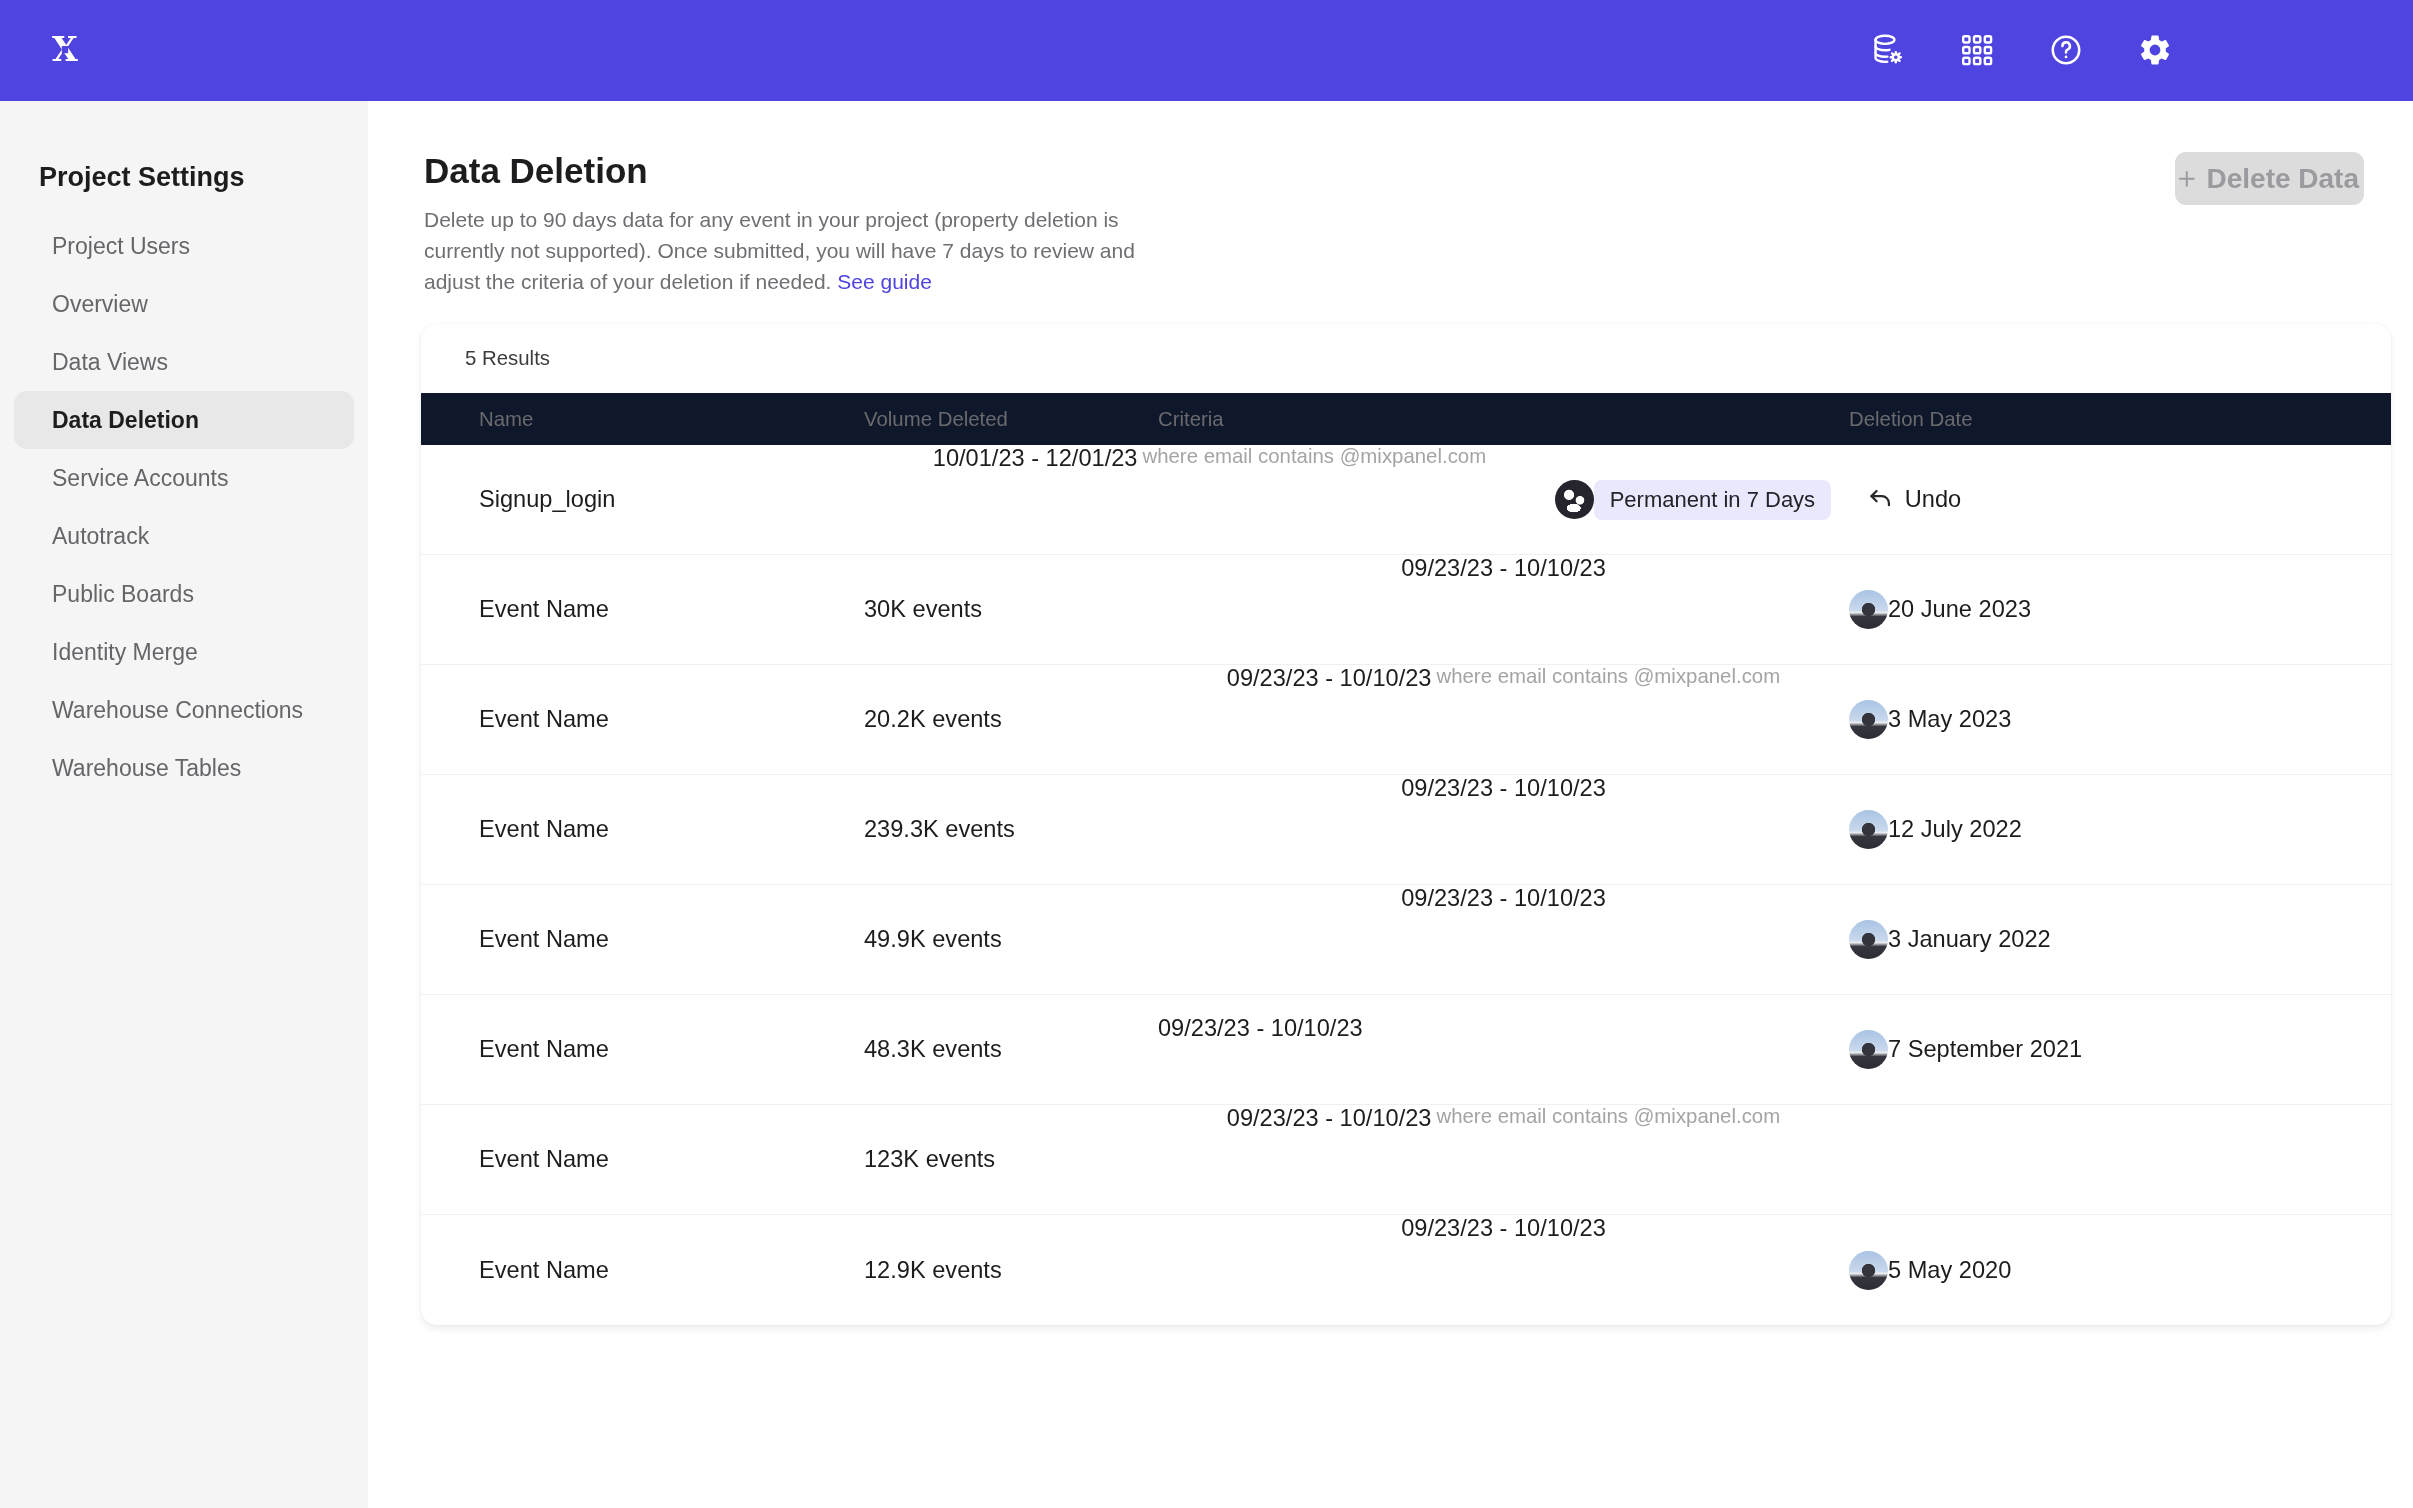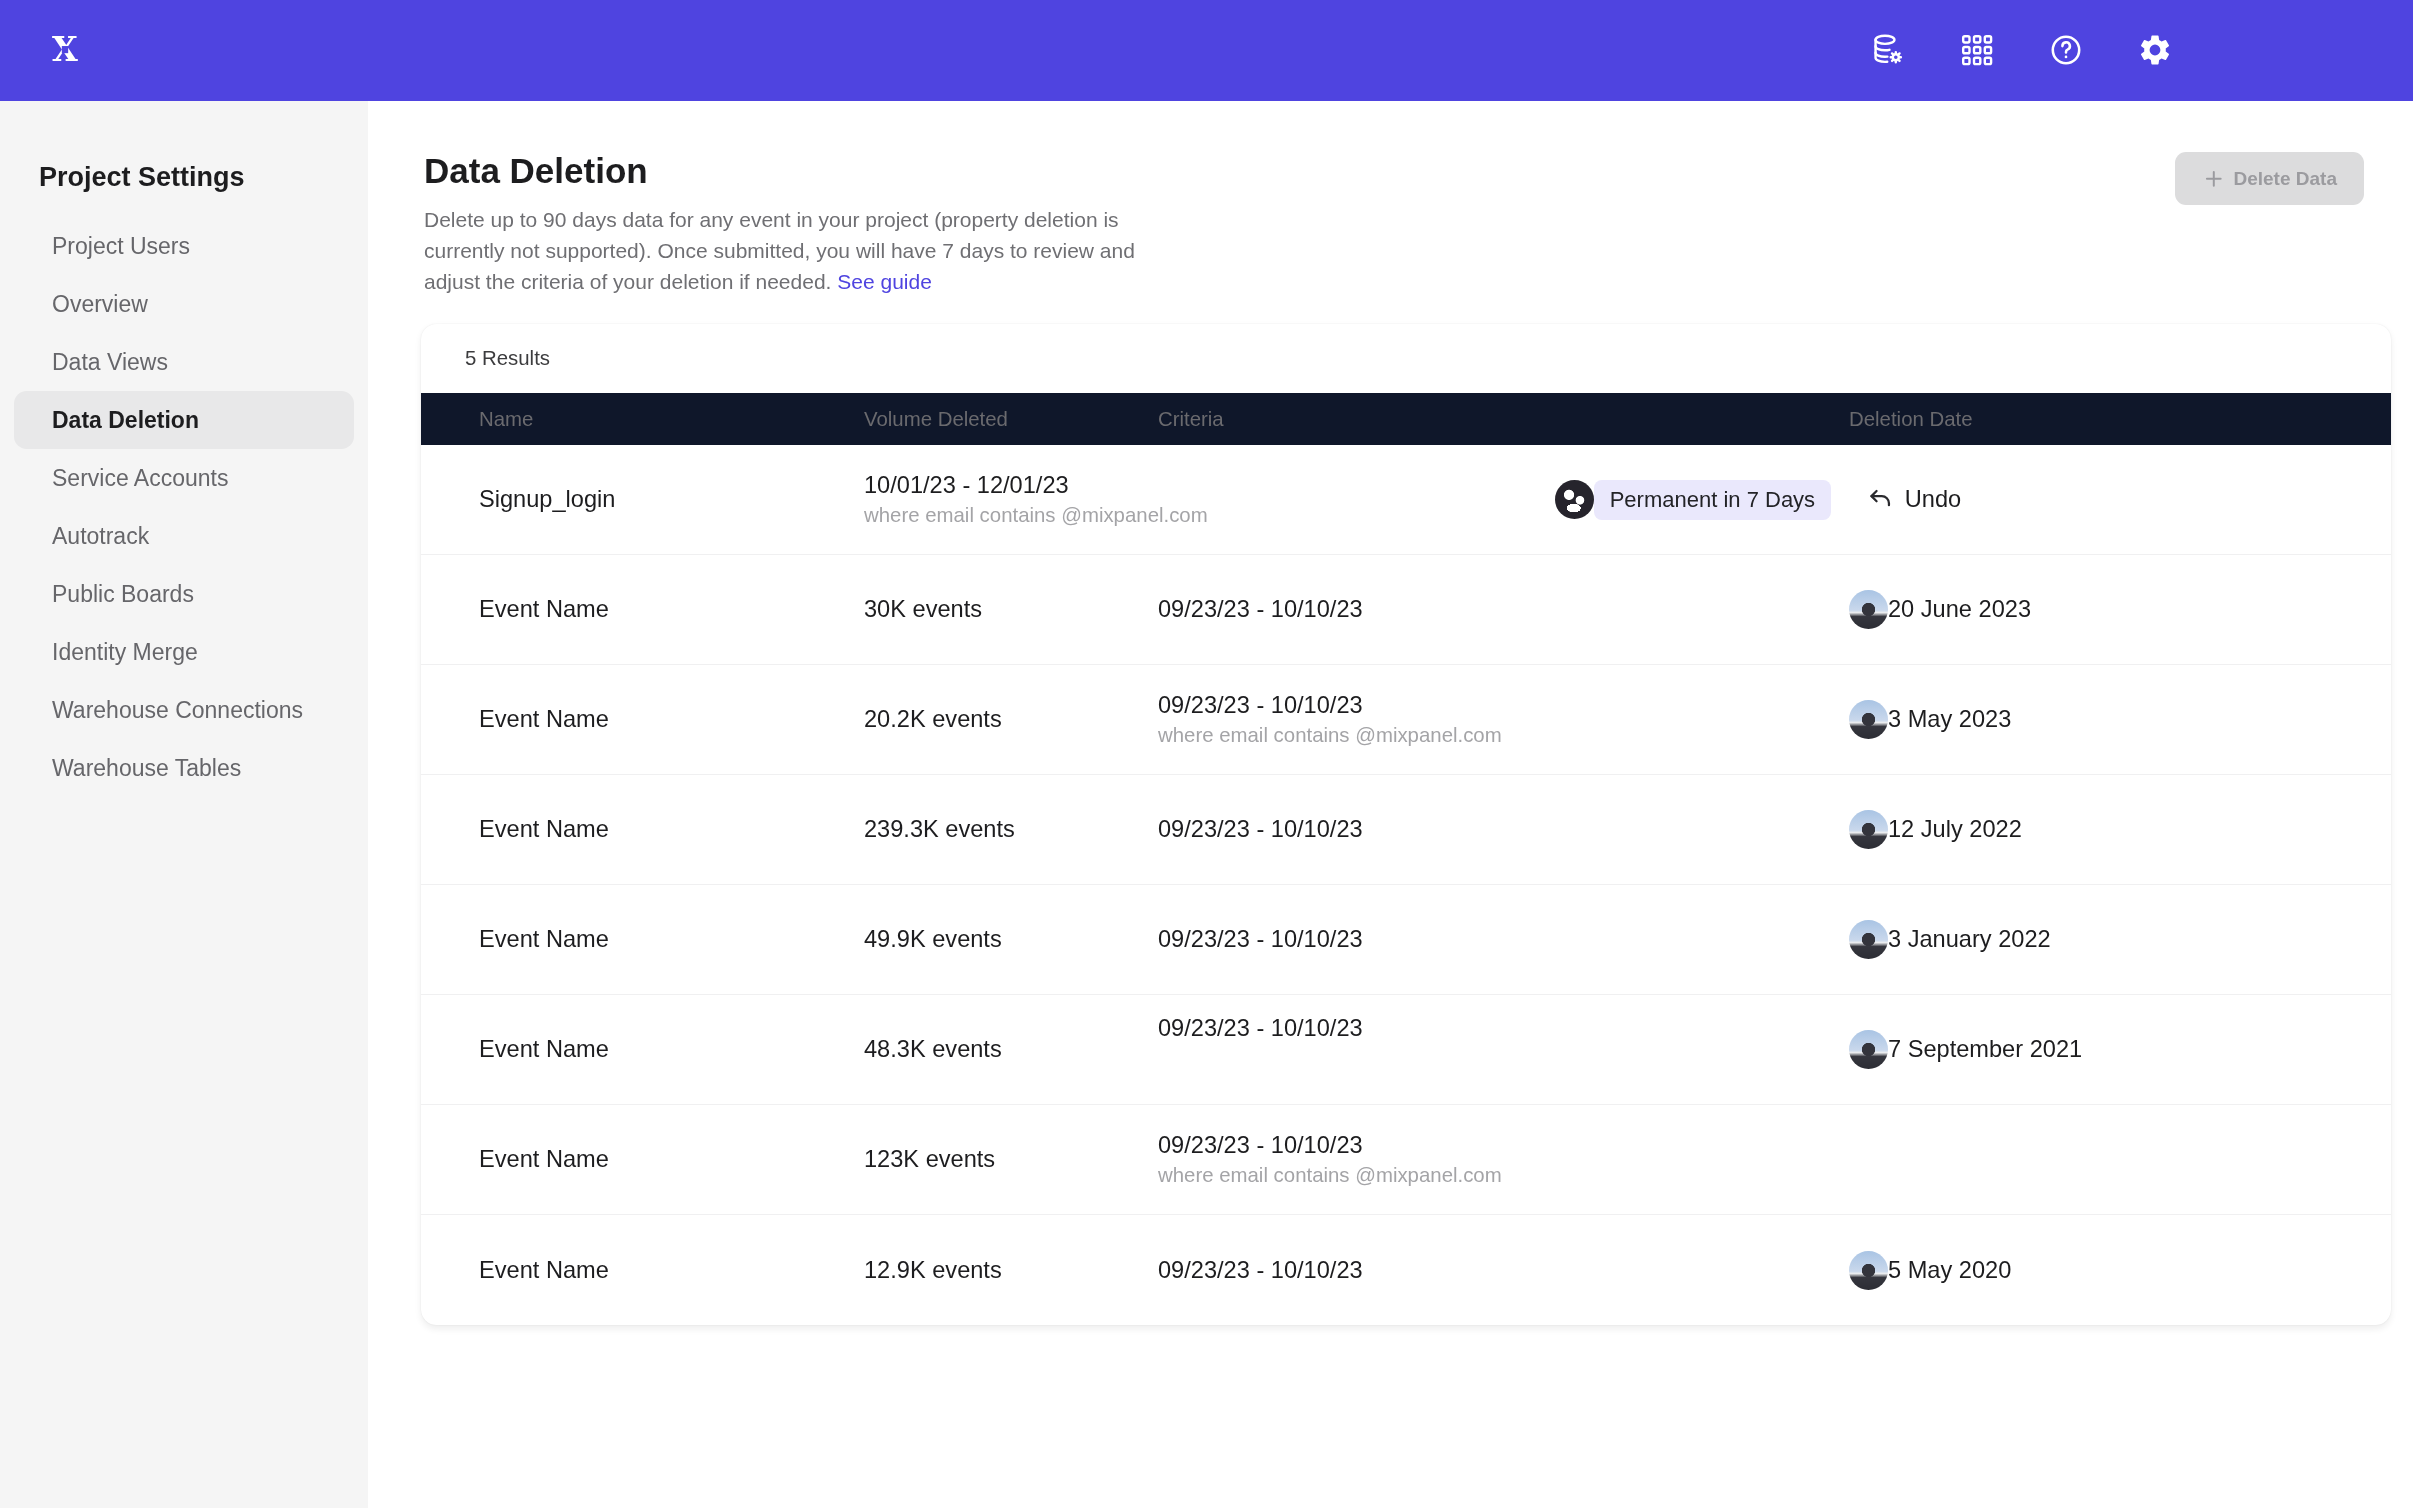--- a/index.html
+++ b/index.html
@@ -19,37 +19,37 @@
   .nav { margin-top:24px; }
   .nav-item { height:58px; margin:0 14px; display:flex; align-items:center; padding-left:38px;
               font-size:23px; color:#66666a; border-radius:12.6px; cursor:pointer; }
   .nav-item.active { background:#e8e8e9; color:#1d1d1f; font-weight:700; }
 
   
   .page-title { position:absolute; left:424px; top:151px; font-size:35px; font-weight:700; color:#1d1d1f; }
   .page-desc  { position:absolute; left:424px; top:204px; width:715px; font-size:21px; line-height:31px; color:#6f6f73; }
   .page-desc a { color:#4f44e0; text-decoration:none; cursor:pointer; }
   .delete-btn { position:absolute; left:2175px; top:152px; width:189px; height:53px; background:#dcdcdd;
-                border:none; border-radius:11px; display:flex; align-items:center; justify-content:center;
-                gap:7.9px; font-family:inherit; font-size:19px; font-weight:600; color:#9b9b9f; cursor:not-allowed; }
+                border:none; border-radius:11px; display:flex; align-items:center; 
+                gap:7.9px; font-family:inherit; font-size:28px; font-weight:600; color:#9b9b9f; cursor:not-allowed; }
   .delete-btn svg { width:23.6px; height:23.6px; }
 
   
   .card { position:absolute; left:421px; top:324px; width:1970px; background:#ffffff; border-radius:15.7px;
           overflow:hidden; box-shadow:0 0 1.6px rgba(0,0,0,.08), 0 3.1px 7.9px rgba(0,0,0,.07); }
   .card-head { height:69px; display:flex; align-items:center; padding-left:44px; font-size:20.4px; color:#3c3c3e; }
   .thead { height:52px; background:#0f172a; display:flex; align-items:center; font-size:20.4px; color:#6a6a6e; }
   .c1 { width:443px; padding-left:58px; }
   .c2 { width:294px; }
   .c3 { width:691px; }
   .c4 { flex:1; }
   .row { height:110px; display:flex; align-items:stretch; border-bottom:1.6px solid #f0f0f1; }
   .row:last-child { border-bottom:none; }
   .cell { display:flex; align-items:center; font-size:23.6px; color:#1d1d1f; }
-  .crit { flex-direction:column; align-items:flex-start; justify-content:center; gap:5px; }
+  .crit { flex-direction:row; align-items:flex-start; justify-content:center; gap:5px; }
   .crit.raised { justify-content:flex-start; padding-top:20.4px; }
   .crit .range { font-size:23.6px; color:#1d1d1f; }
   .crit .sub { font-size:20.4px; color:#a4a4a7; }
   .del { }
   .avatar { width:39px; height:39px; border-radius:50%; flex:none; }
   .avatar.illustration { background:
       radial-gradient(circle at 36% 38%, #ffffff 0 4.7px, rgba(255,255,255,0) 5.5px),
       radial-gradient(circle at 64% 52%, #ffffff 0 3.9px, rgba(255,255,255,0) 4.7px),
       radial-gradient(ellipse 11.8px 7px at 48% 72%, #ffffff 0 60%, rgba(255,255,255,0) 61%),
       #26242c; }

